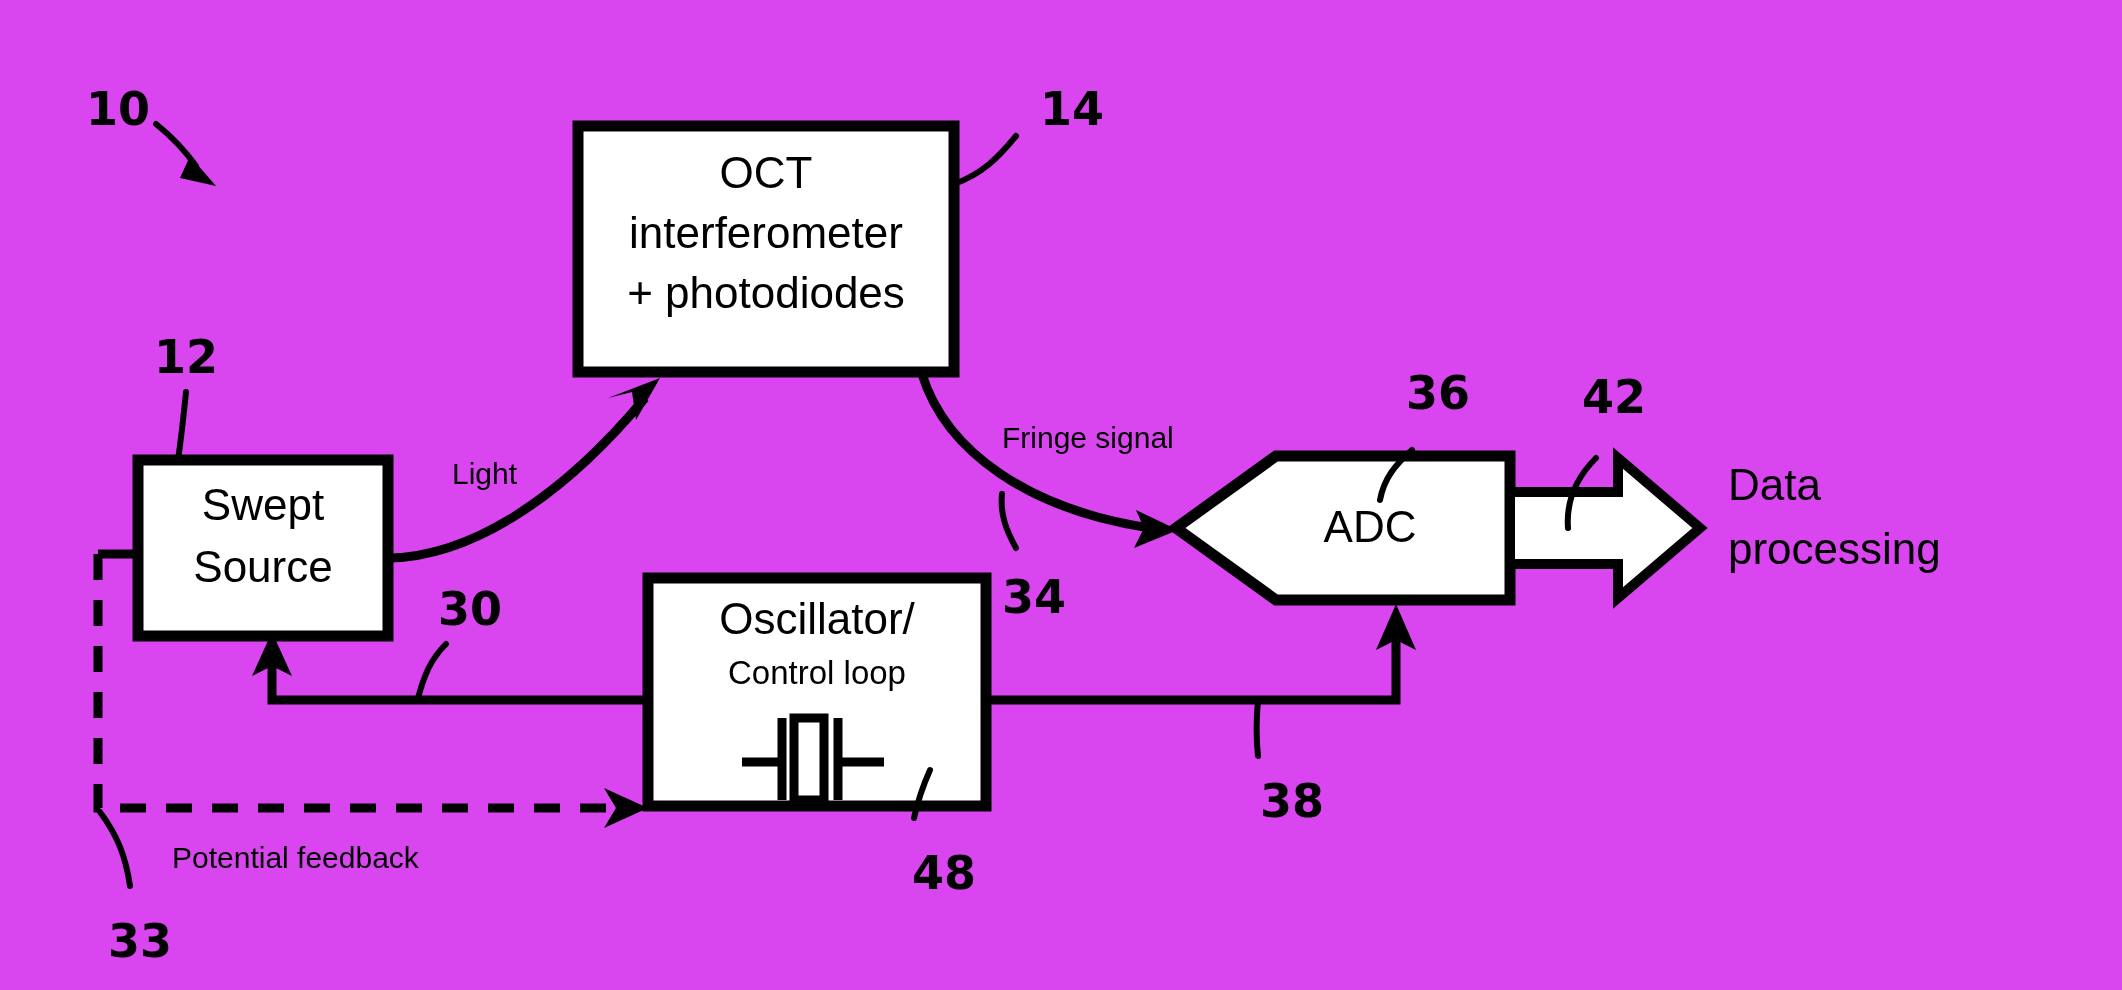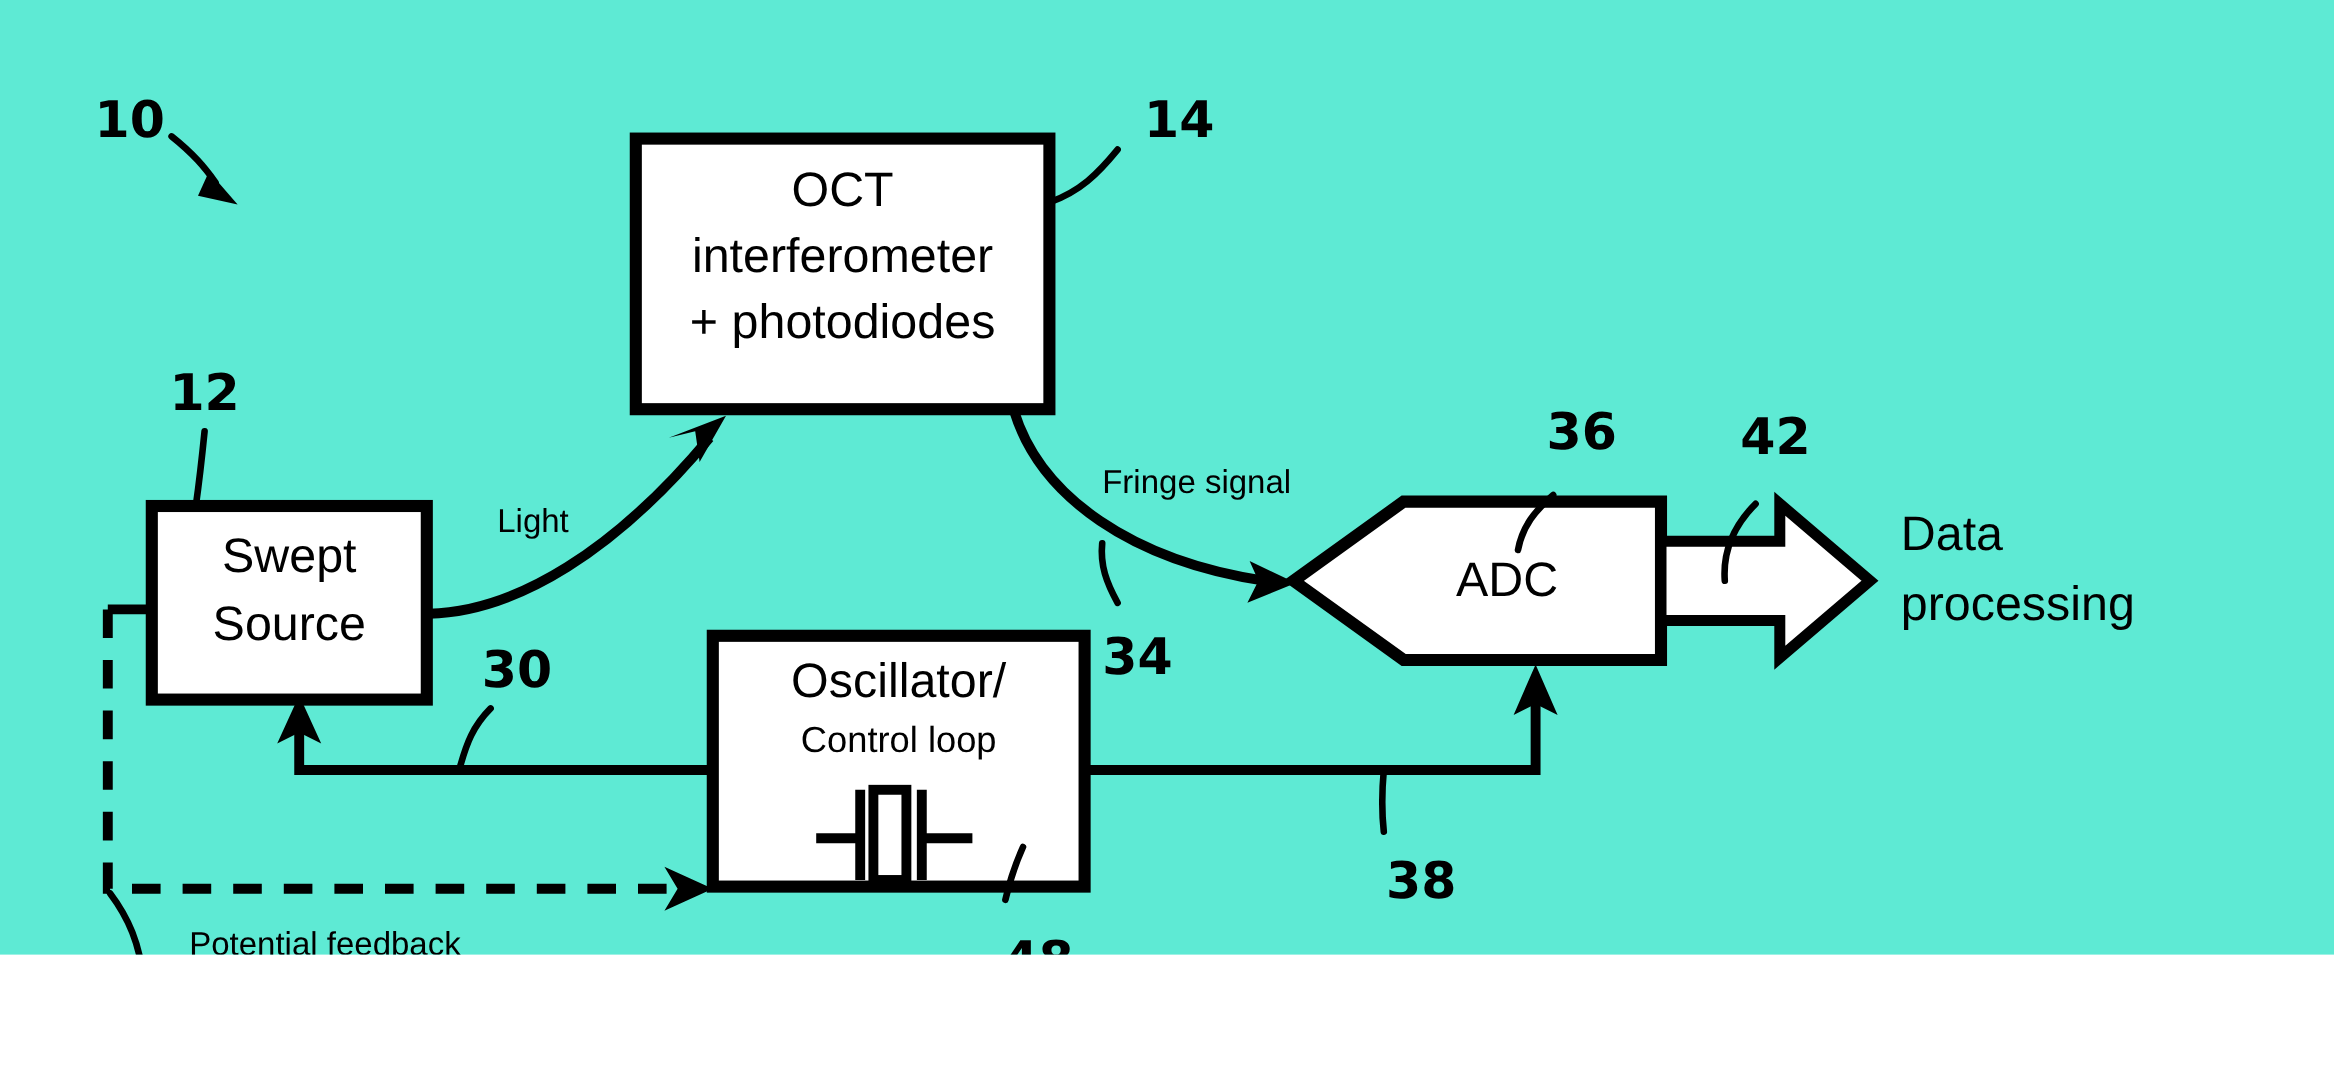--- a/index.html
+++ b/index.html
@@ -4,22 +4,22 @@
 <title>OCT Swept Source Block Diagram</title>
 <style>
   html, body {
     margin: 0;
     padding: 0;
     background: #ffffff;
   }
   #stage {
     position: relative;
     width: 2122px;
-    height: 868px;
-    background: #5eead4;
+    height: 990px;
+    background: #d946ef;
     overflow: hidden;
     font-family: "Liberation Sans", sans-serif;
   }
   #diagram-svg {
     position: absolute;
     left: 0;
     top: 0;
     width: 2122px;
     height: 990px;
   }

